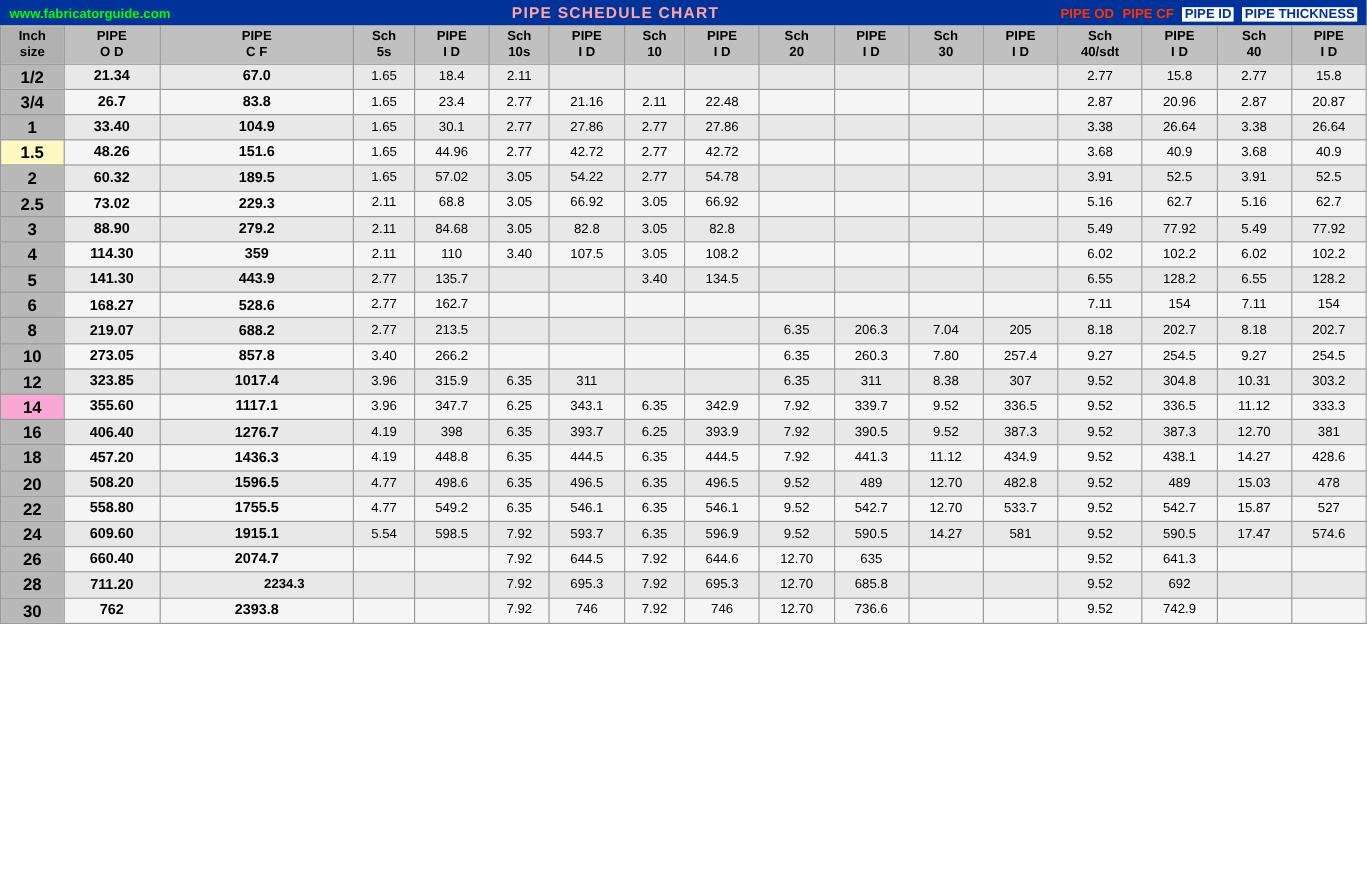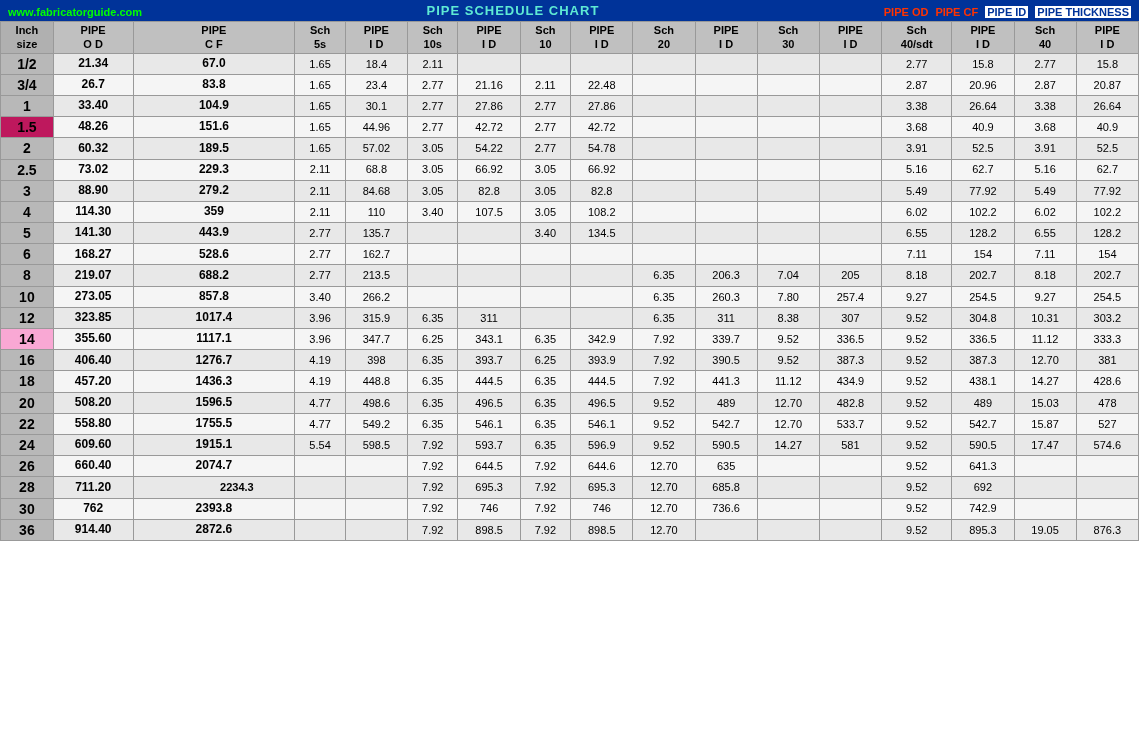--- a/index.html
+++ b/index.html
@@ -19,21 +19,21 @@
       gap: 7px;
     }
     .top-bar .site-url {
       color: #00ff00;
       font-weight: bold;
     }
     .top-bar .chart-title {
       font-weight: bold;
       font-size: 13px;
       letter-spacing: 1px;
-      color: #5eead4;
+      color: #fca5a5;
       flex: 1;
       text-align: center;
     }
 
     table {
       width: 100%;
       border-collapse: collapse;
     }
     th, td {
       border: 1px solid #999;
@@ -140,21 +140,21 @@
         <td></td>
         <td></td>
         <td></td>
         <td></td>
         <td>3.38</td>
         <td>26.64</td>
         <td>3.38</td>
         <td>26.64</td>
       </tr>
       <tr class="row-odd">
-        <td style="background: #be185d; font-weight: bold; font-size: 14px;">1.5</td>
+        <td style="background: #fef9c3; font-weight: bold; font-size: 14px;">1.5</td>
         <td style="font-weight: bold; font-size: 12px;">48.26</td>
         <td style="font-weight: bold; font-size: 12px;">151.6</td>
         <td>1.65</td>
         <td>44.96</td>
         <td>2.77</td>
         <td>42.72</td>
         <td>2.77</td>
         <td>42.72</td>
         <td></td>
         <td></td>
@@ -500,33 +500,14 @@
         <td>746</td>
         <td>12.70</td>
         <td>736.6</td>
         <td></td>
         <td></td>
         <td>9.52</td>
         <td>742.9</td>
         <td></td>
         <td></td>
       </tr>
-      <tr class="row-even">
-        <td style="background: rgb(184, 184, 184); font-weight: bold; font-size: 14px;">36</td>
-        <td style="font-weight: bold; font-size: 12px;">914.40</td>
-        <td style="font-weight: bold; font-size: 12px;">2872.6</td>
-        <td></td>
-        <td></td>
-        <td>7.92</td>
-        <td>898.5</td>
-        <td>7.92</td>
-        <td>898.5</td>
-        <td>12.70</td>
-        <td></td>
-        <td></td>
-        <td></td>
-        <td>9.52</td>
-        <td>895.3</td>
-        <td>19.05</td>
-        <td>876.3</td>
-      </tr>
     </tbody>
 </table>
 
 </body></html>

